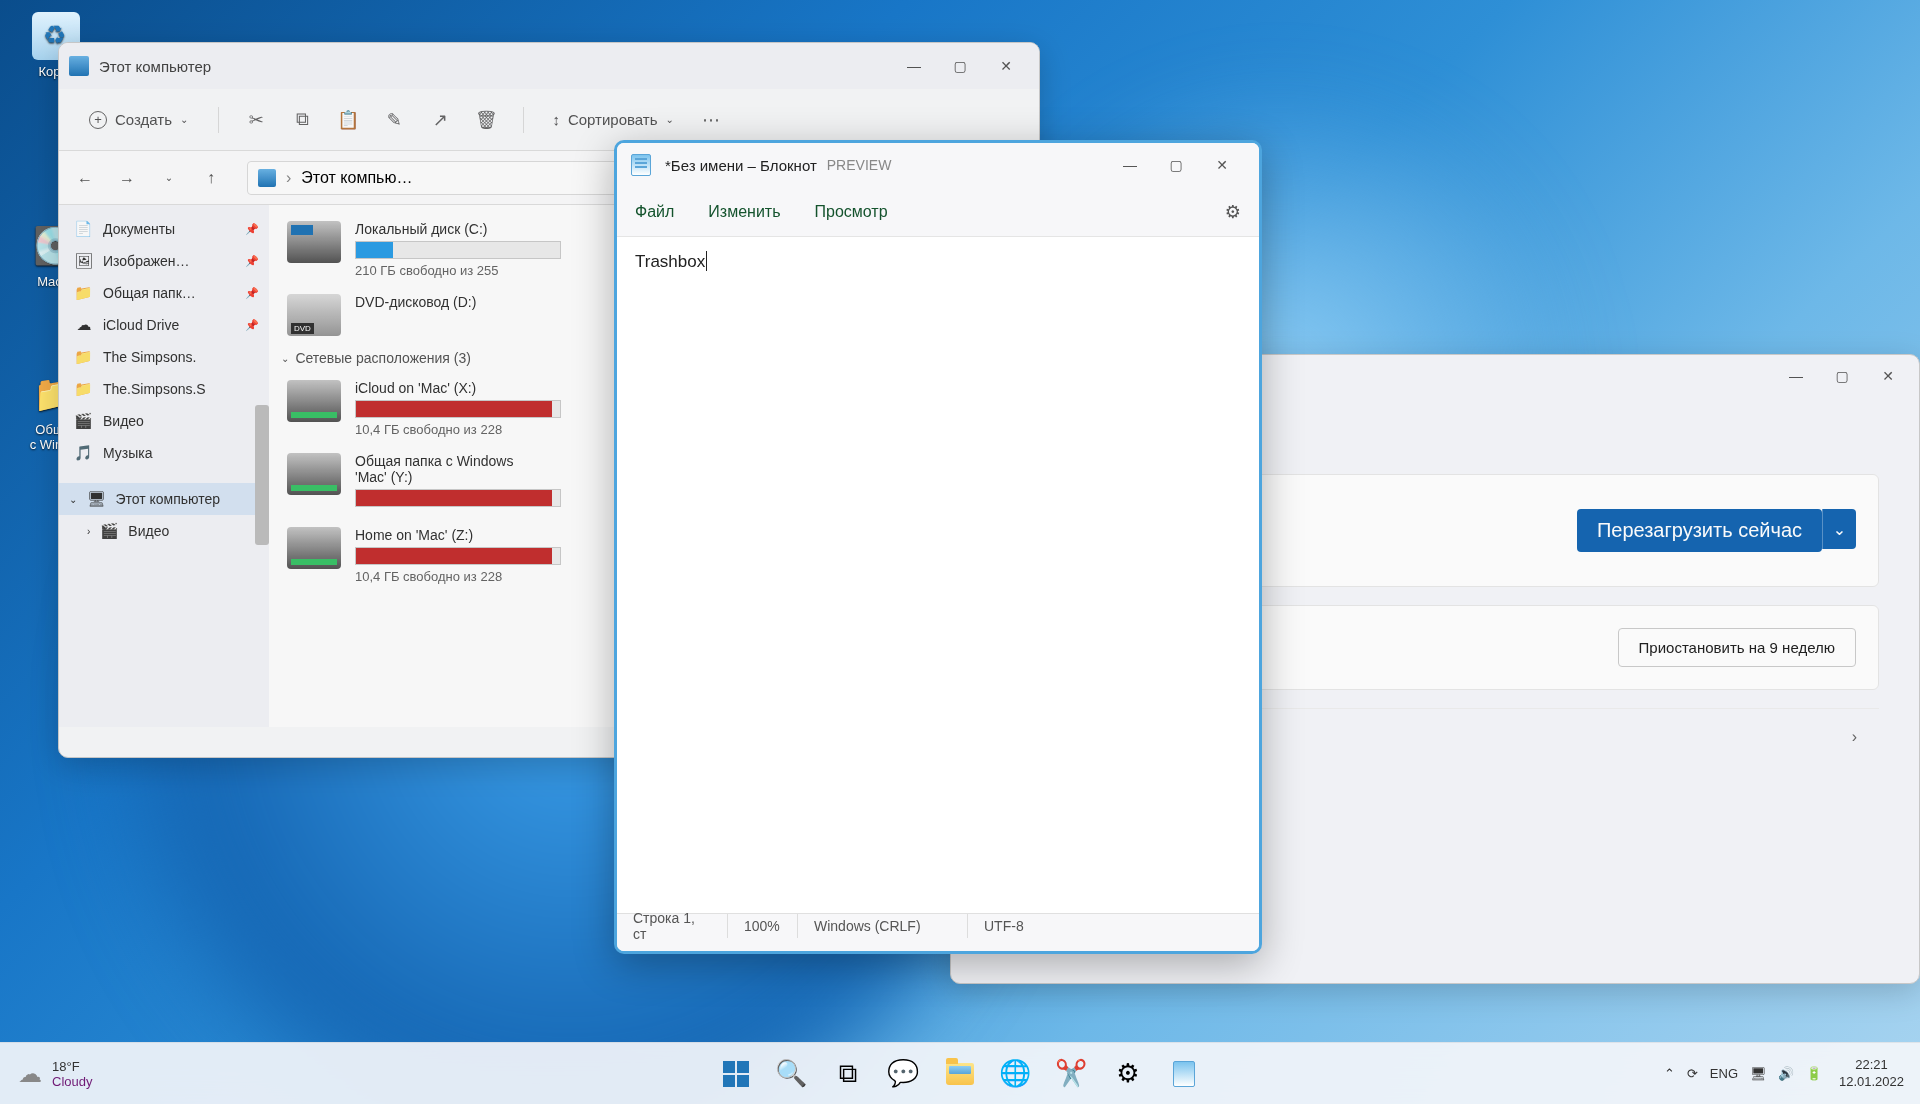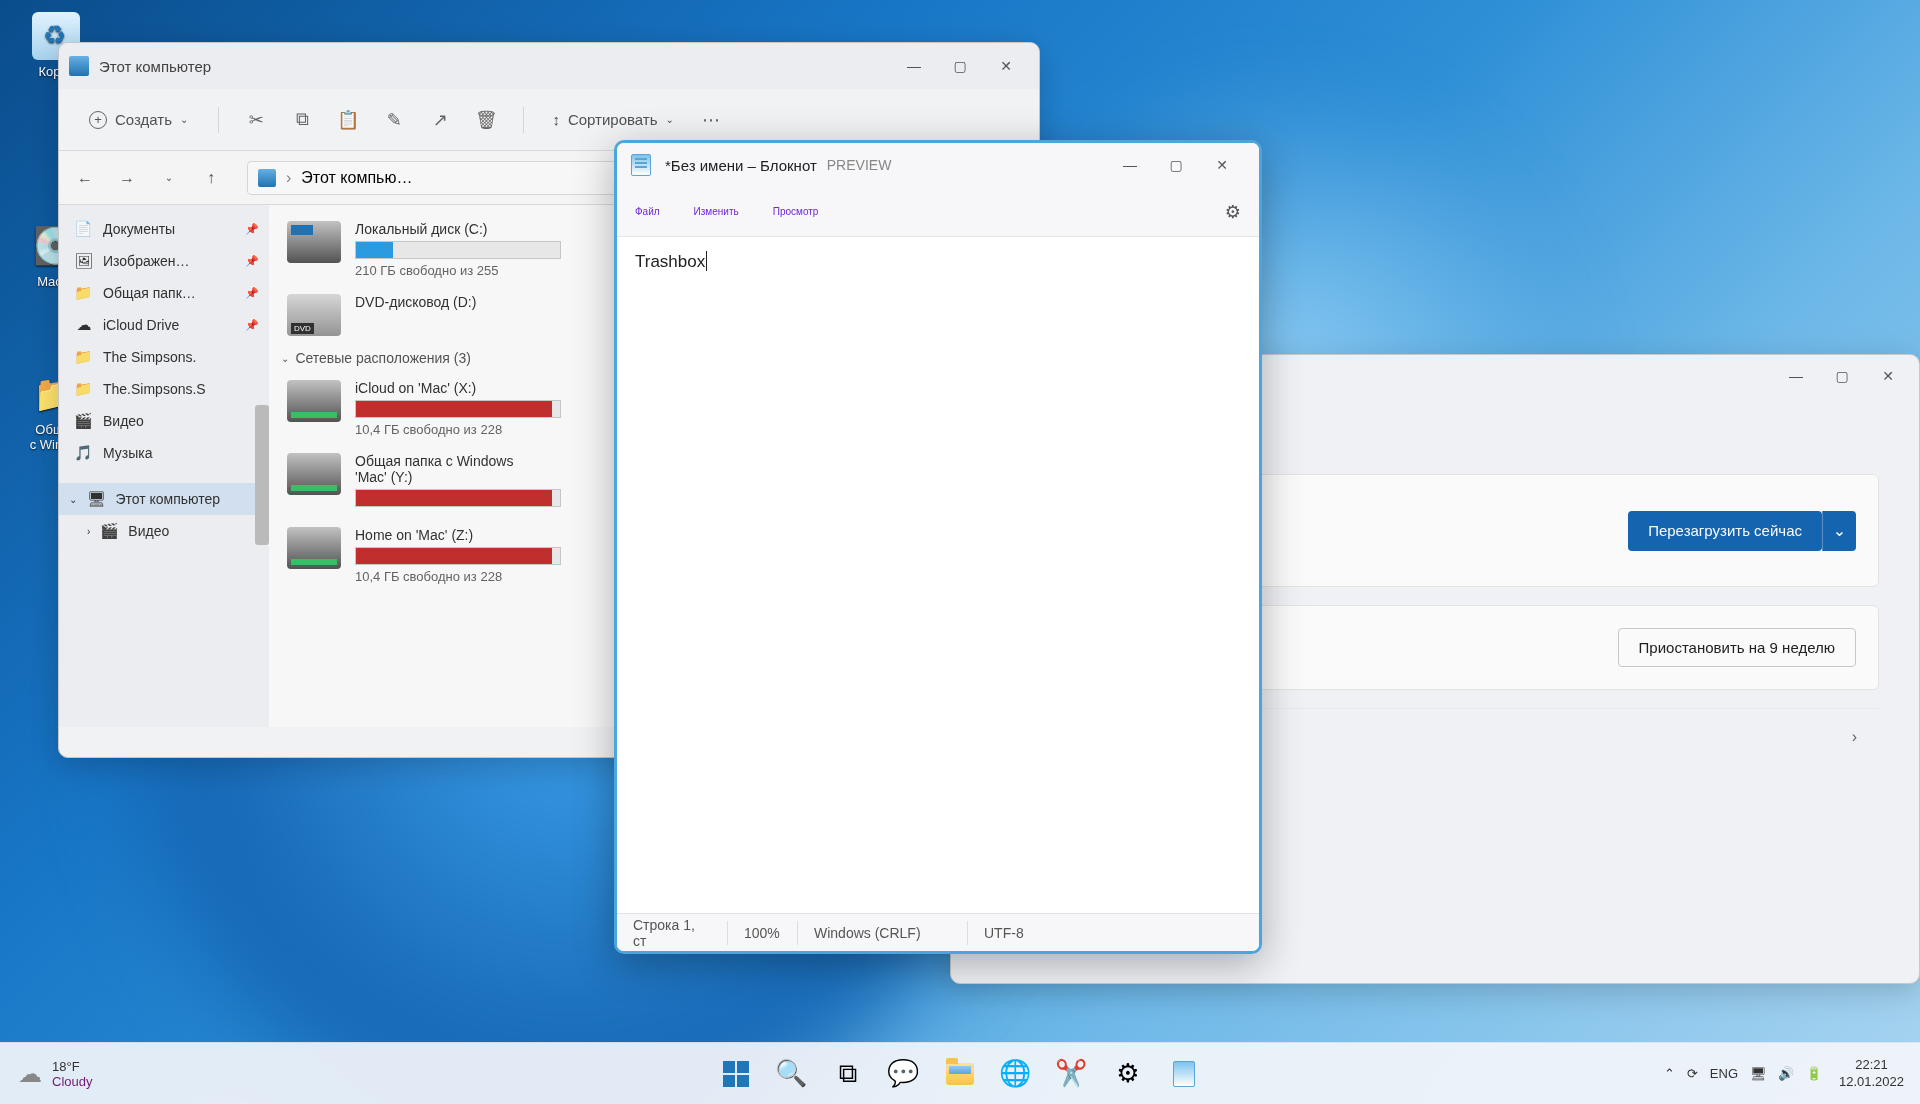--- a/index.html
+++ b/index.html
@@ -56,41 +56,41 @@
 .settings{position:absolute;left:950px;top:354px;width:970px;height:630px;background:#f5f6fa;border-radius:10px;border:1px solid #ccc;box-shadow:0 8px 32px rgba(0,0,0,.18);overflow:hidden}
 .settings.faded{filter:brightness(.98)}
 .set-title{height:42px;display:flex;align-items:center;justify-content:flex-end;padding:0 8px}
 .set-body{padding:10px 40px}
 .set-h1{font-size:34px;font-weight:600;color:#222;margin-bottom:28px}
 .set-card{background:#fff;border:1px solid #e8e8e8;border-radius:6px;padding:22px;margin-bottom:18px;display:flex;align-items:center;gap:18px}
 .set-card .cicon{width:28px;height:28px;color:#555;font-size:22px;display:flex;align-items:center;justify-content:center}
 .set-card .ctext{flex:1}
 .set-card .ch{font-size:18px;font-weight:600;color:#222;margin-bottom:4px}
 .set-card .cs{font-size:15px;color:#555;line-height:1.4}
-.set-btn{background:#1566b3;color:#fff;border:none;padding:10px 20px;font-size:15px;border-radius:4px}
+.set-btn{background:#1566b3;color:#fff;border:none;padding:10px 20px;font-size:20px;border-radius:4px}
 .set-btn-dd{background:#1566b3;color:#fff;width:34px;height:40px;border-left:1px solid rgba(255,255,255,.3);display:flex;align-items:center;justify-content:center;border-radius:0 4px 4px 0}
 .set-btn2{background:#fff;border:1px solid #ccc;padding:10px 20px;font-size:15px;border-radius:4px;color:#222}
 .set-link{display:flex;align-items:center;gap:18px;padding:18px 22px;font-size:16px;color:#222;border-top:1px solid #eee}
 .set-link .chev{margin-left:auto;color:#666}
 .upd-row{display:flex;justify-content:space-between;padding:16px 0;font-size:15px;color:#333}
 
 
 .notepad{position:absolute;left:614px;top:140px;width:648px;height:814px;background:#fff;border:3px solid #4da5de;border-radius:10px;box-shadow:0 10px 40px rgba(0,0,0,.3);display:flex;flex-direction:column;overflow:hidden}
 .np-title{height:44px;display:flex;align-items:center;padding:0 14px;background:#f7f7f9}
 .np-title .nicon{width:20px;height:22px;background:linear-gradient(#7bc3ee,#fff);border:1px solid #5aa5d8;border-radius:2px;margin-right:14px;position:relative}
 .np-title .nicon::after{content:"";position:absolute;top:3px;left:3px;right:3px;height:2px;background:#5aa5d8;box-shadow:0 4px 0 #5aa5d8,0 8px 0 #5aa5d8}
 .np-title .nt{font-size:15px;color:#222;margin-right:10px}
 .np-title .prev{font-size:14px;color:#888}
 .np-title .sp{flex:1}
 .np-menu{height:50px;display:flex;align-items:center;padding:0 18px;gap:34px;background:#f7f7f9;border-bottom:1px solid #e5e5e5}
-.np-menu .mi{font-size:10px;color:#6d28d9}
+.np-menu .mi{font-size:16px;color:#14532d}
 .np-menu .gear{margin-left:auto;color:#555;font-size:18px}
 .np-text{flex:1;padding:14px 18px;font-family:Consolas,monospace;font-size:17px;color:#222;position:relative;background:#fff}
 .np-cursor{display:inline-block;width:1px;height:20px;background:#222;vertical-align:text-bottom;margin-left:1px}
-.np-status{height:38px;border-top:1px solid #e0e0e0;display:flex;align-items:center;font-size:14px;color:#555;background:#f7f7f9}
+.np-status{height:38px;border-top:1px solid #e0e0e0;display:flex;font-size:14px;color:#555;background:#f7f7f9}
 .np-status .cell{padding:0 16px;border-left:1px solid #ddd;height:24px;display:flex;align-items:center}
 .np-status .cell:first-child{border-left:none}
 
 
 .taskbar{position:absolute;left:0;right:0;bottom:0;height:62px;background:rgba(243,245,250,.92);backdrop-filter:blur(20px);display:flex;align-items:center;border-top:1px solid rgba(0,0,0,.06)}
 .tb-weather{display:flex;align-items:center;gap:10px;padding:0 18px;font-size:13px;color:#333}
 .tb-weather .wicon{font-size:24px;color:#888}
 .tb-center{position:absolute;left:50%;transform:translateX(-50%);display:flex;gap:8px}
 .tb-app{width:48px;height:48px;display:flex;align-items:center;justify-content:center;border-radius:6px;font-size:26px}
 .tb-right{margin-left:auto;display:flex;align-items:center;gap:16px;padding:0 16px;font-size:13px;color:#333}

